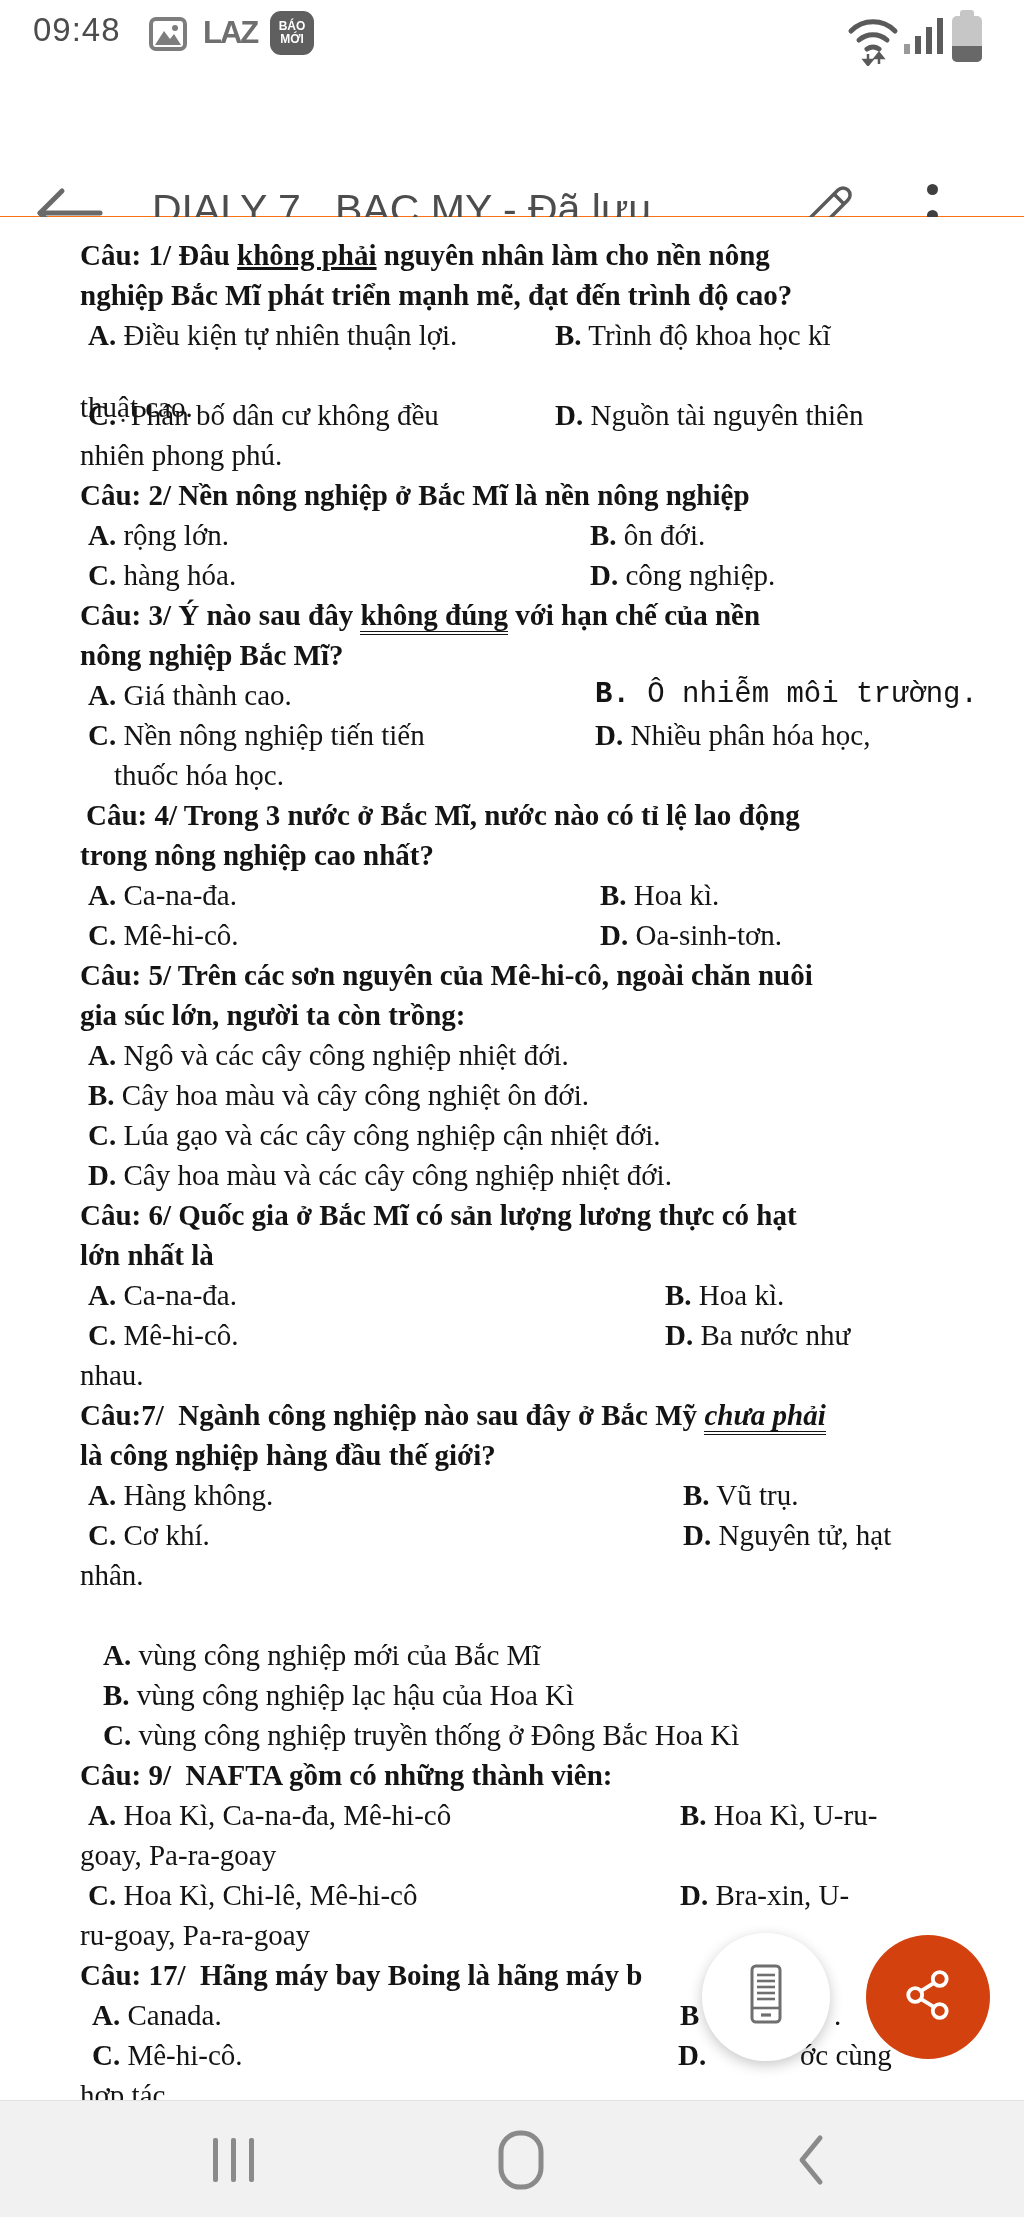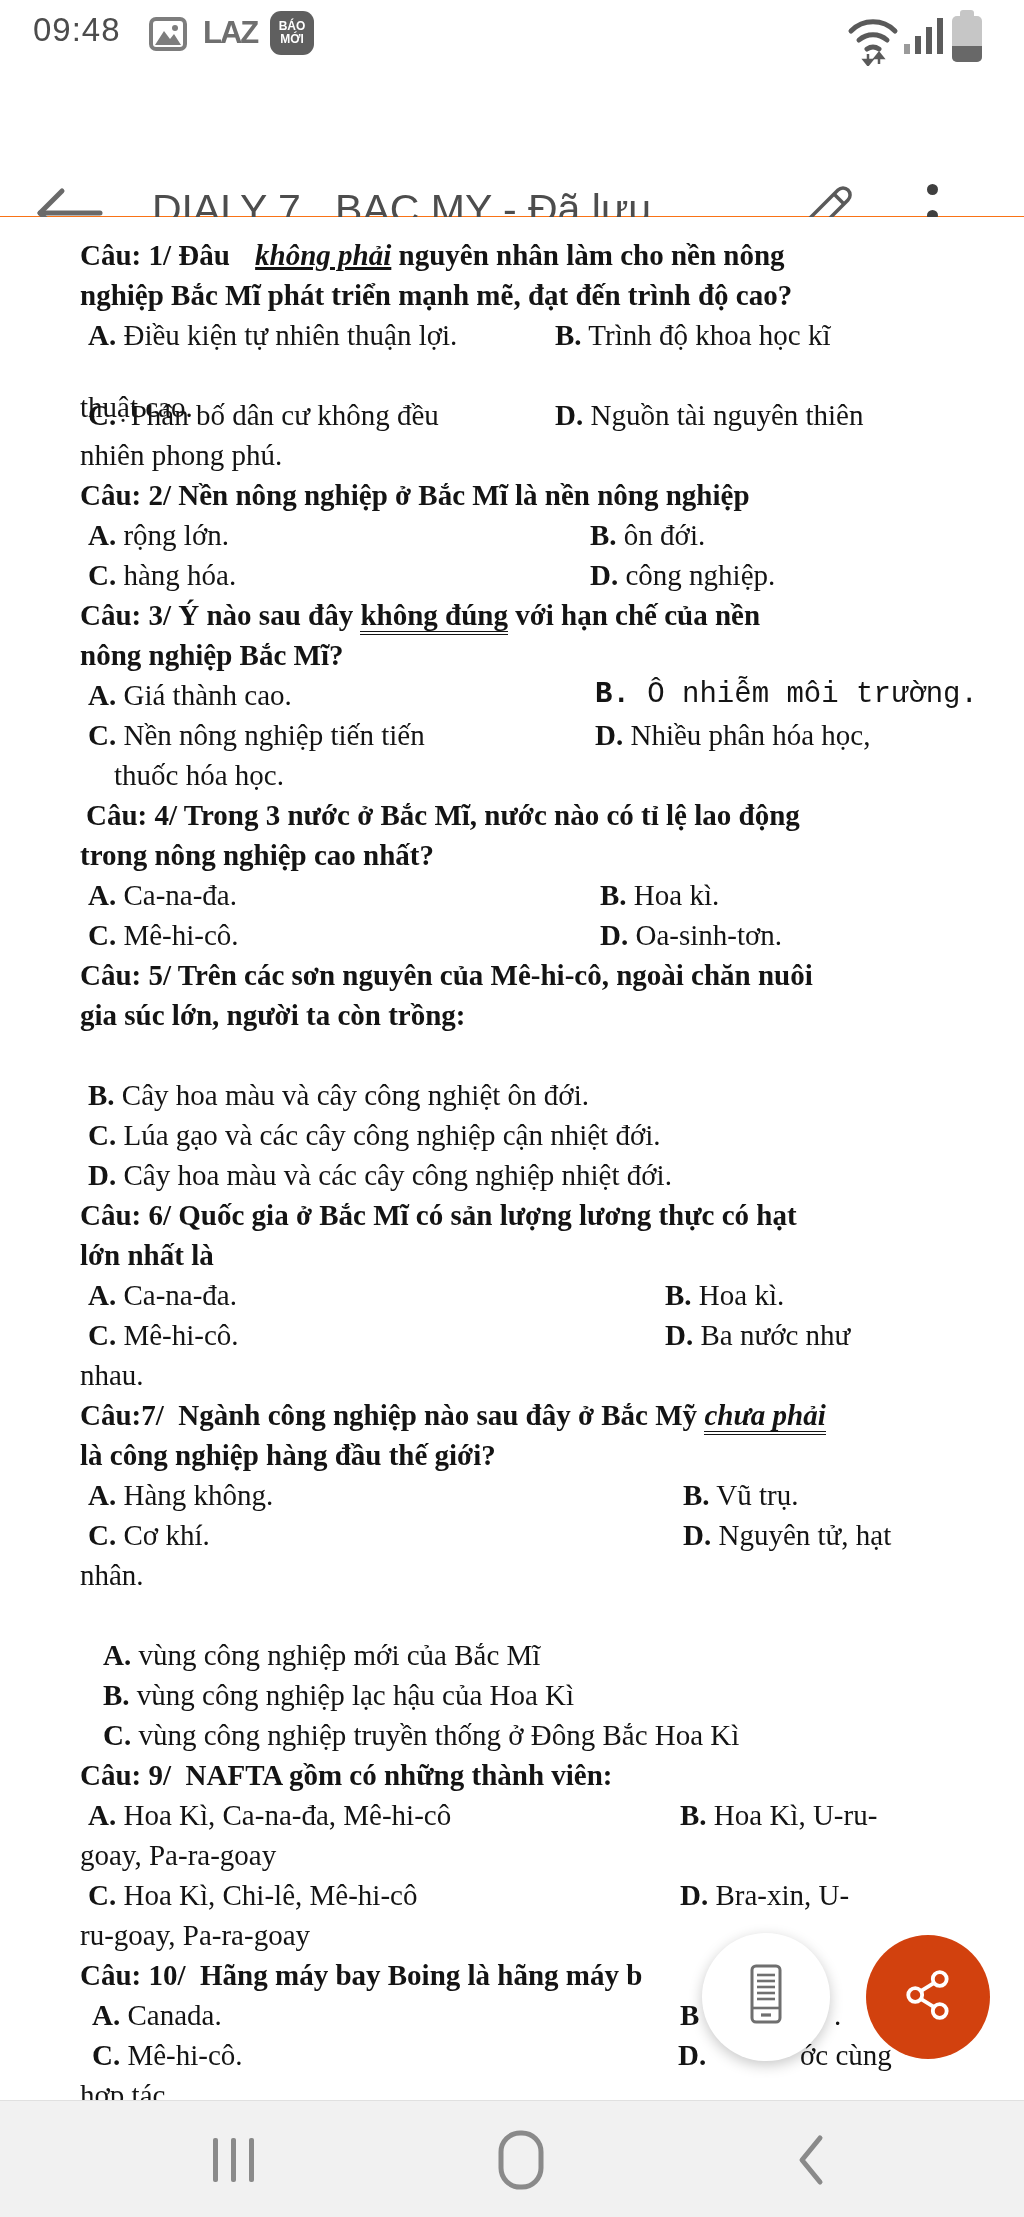--- a/index.html
+++ b/index.html
@@ -31,21 +31,21 @@
   .hd-menu i{width:11px;height:11px;border-radius:50%;background:#3f3f3f;}
   .hd-sep{position:absolute;left:0;top:216px;width:1024px;height:1px;background:#dcdcdc;}
 
   
   .doc{position:absolute;left:0;top:217px;width:1024px;height:1883px;background:#fff;
        font-family:"Liberation Serif",serif;color:#141414;}
   .doc-line{position:absolute;left:0;height:40px;width:100%;font-size:29px;line-height:40px;}
   .grp{position:absolute;top:0;white-space:pre;}
   .s-b{font-weight:bold;}
   .s-r{font-weight:normal;}
-  .s-biu{font-weight:bold;font-style:italic;text-decoration:underline;text-decoration-thickness:2.5px;margin-left:18px;}
+  .s-biu{font-weight:bold;text-decoration:underline;text-decoration-thickness:2.5px;}
   .s-bu2{font-weight:bold;border-bottom:4px double #141414;}
   .s-biu2{font-weight:bold;font-style:italic;border-bottom:4px double #141414;}
 
   
   .fab{position:absolute;border-radius:50%;display:flex;align-items:center;justify-content:center;}
   .fab-white{left:702px;top:1933px;width:128px;height:128px;background:#ffffff;
              box-shadow:0 4px 14px rgba(0,0,0,.22);}
   .fab-orange{left:866px;top:1935px;width:124px;height:124px;background:#d2410e;}
 
   
@@ -208,20 +208,23 @@
       <div class="doc-line" style="top: 698px;">
         <span class="grp" style="left: 88px;"><span class="s-b">C.</span><span class="s-r"> Mê-hi-cô.</span></span>
         <span class="grp" style="left: 600px;"><span class="s-b">D.</span><span class="s-r"> Oa-sinh-tơn.</span></span>
       </div>
       <div class="doc-line" style="top: 738px;">
         <span class="grp" style="left: 80px;"><span class="s-b">Câu: 5/ Trên các sơn nguyên của Mê-hi-cô, ngoài chăn nuôi</span></span>
       </div>
       <div class="doc-line" style="top: 778px;">
         <span class="grp" style="left: 80px;"><span class="s-b">gia súc lớn, người ta còn trồng:</span></span>
       </div>
+      <div class="doc-line" style="top: 818px;">
+        <span class="grp" style="left: 88px;"><span class="s-b">A.</span><span class="s-r"> Ngô và các cây công nghiệp nhiệt đới.</span></span>
+      </div>
       <div class="doc-line" style="top: 858px;">
         <span class="grp" style="left: 88px;"><span class="s-b">B.</span><span class="s-r"> Cây hoa màu và cây công nghiệt ôn đới.</span></span>
       </div>
       <div class="doc-line" style="top: 898px;">
         <span class="grp" style="left: 88px;"><span class="s-b">C.</span><span class="s-r"> Lúa gạo và các cây công nghiệp cận nhiệt đới.</span></span>
       </div>
       <div class="doc-line" style="top: 938px;">
         <span class="grp" style="left: 88px;"><span class="s-b">D.</span><span class="s-r"> Cây hoa màu và các cây công nghiệp nhiệt đới.</span></span>
       </div>
       <div class="doc-line" style="top: 978px;">
@@ -278,21 +281,21 @@
         <span class="grp" style="left: 80px;"><span class="s-r">goay, Pa-ra-goay</span></span>
       </div>
       <div class="doc-line" style="top: 1658px;">
         <span class="grp" style="left: 88px;"><span class="s-b">C.</span><span class="s-r"> Hoa Kì, Chi-lê, Mê-hi-cô</span></span>
         <span class="grp" style="left: 680px;"><span class="s-b">D.</span><span class="s-r"> Bra-xin, U-</span></span>
       </div>
       <div class="doc-line" style="top: 1698px;">
         <span class="grp" style="left: 80px;"><span class="s-r">ru-goay, Pa-ra-goay</span></span>
       </div>
       <div class="doc-line" style="top: 1738px;">
-        <span class="grp" style="left: 80px;"><span class="s-b">Câu: 10/  Hãng máy bay Boing là hãng máy b</span></span>
+        <span class="grp" style="left: 80px;"><span class="s-b">Câu: 17/  Hãng máy bay Boing là hãng máy b</span></span>
       </div>
       <div class="doc-line" style="top: 1778px;">
         <span class="grp" style="left: 92px;"><span class="s-b">A.</span><span class="s-r"> Canada.</span></span>
         <span class="grp" style="left: 680px;"><span class="s-b">B</span></span>
         <span class="grp" style="left: 834px;"><span class="s-r">.</span></span>
       </div>
       <div class="doc-line" style="top: 1818px;">
         <span class="grp" style="left: 92px;"><span class="s-b">C.</span><span class="s-r"> Mê-hi-cô.</span></span>
         <span class="grp" style="left: 678px;"><span class="s-b">D.</span></span>
         <span class="grp" style="left: 800px;"><span class="s-r">ớc cùng</span></span>

